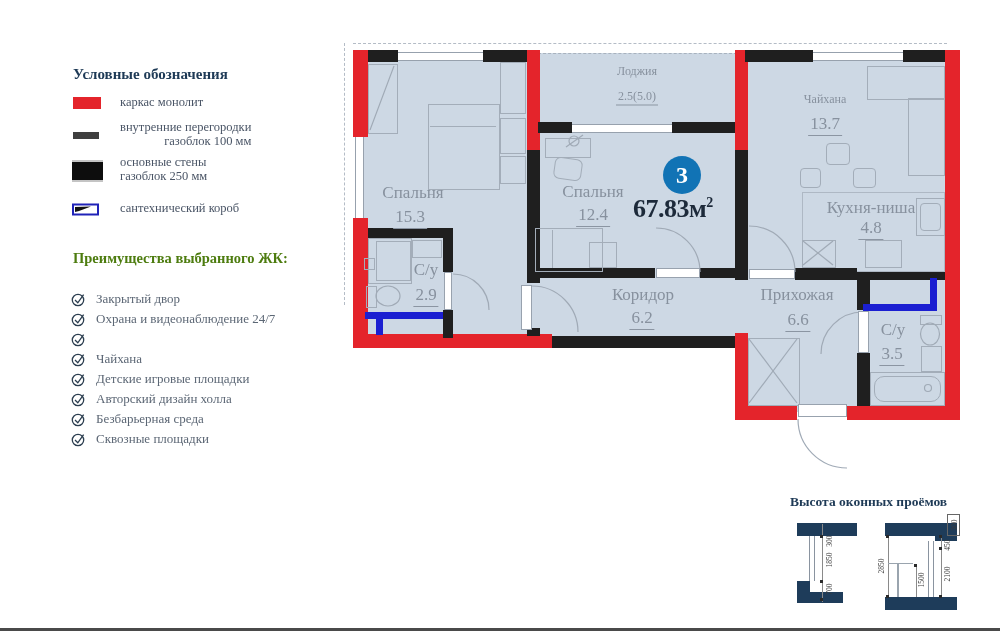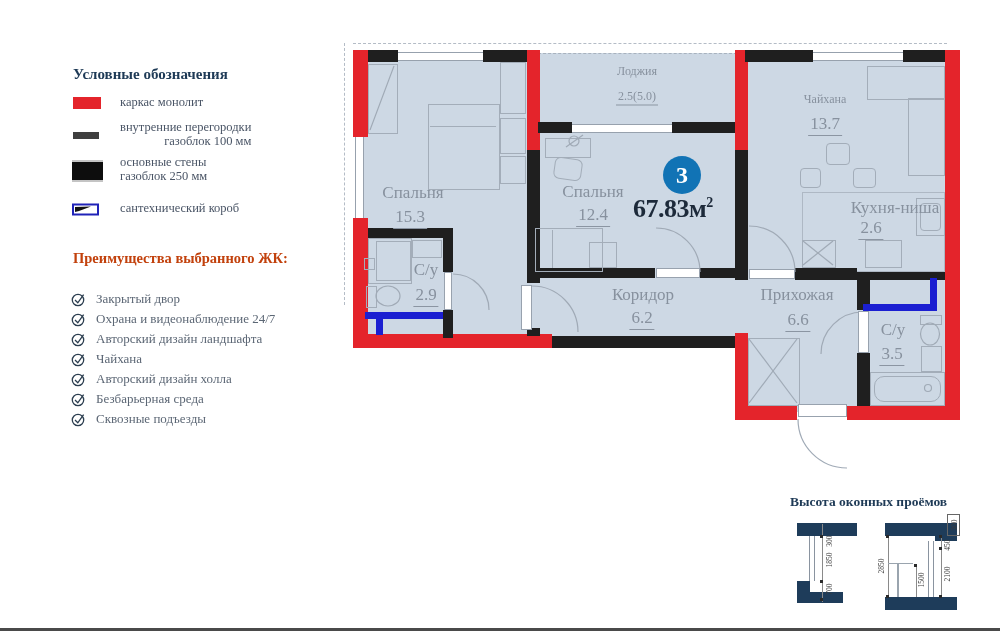--- a/index.html
+++ b/index.html
@@ -13,21 +13,21 @@
   .win{background:#ffffff;border-top:1.5px solid #97a1ad;border-bottom:1.5px solid #97a1ad;}
   .winv{background:#ffffff;border-left:1.5px solid #97a1ad;border-right:1.5px solid #97a1ad;}
   .furn{position:absolute;border:1px solid #a3adb9;}
   .leaf{position:absolute;background:#fff;border:1px solid #98a2ae;box-sizing:border-box;}
   .rlabel{position:absolute;transform:translate(-50%,-50%);color:#87919e;font-size:17px;white-space:nowrap;}
   .rnum{position:absolute;transform:translate(-50%,-50%);color:#87919e;font-size:17px;white-space:nowrap;
         border-bottom:1.5px solid #8b95a2;padding:0 2px 1px 2px;}
   .big{font-size:12px;}
   .legend-title{position:absolute;font-size:15px;font-weight:bold;color:#1e3a56;}
   .leg-label{position:absolute;font-size:12.5px;color:#4a5566;line-height:14px;}
-  .adv-title{position:absolute;font-size:14.5px;font-weight:bold;color:#c2410c;}
+  .adv-title{position:absolute;font-size:14.5px;font-weight:bold;color:#4d7c0f;}
   .adv-list{position:absolute;list-style:none;margin:0;padding:0;}
   .adv-list li{height:20px;display:flex;align-items:center;gap:10px;font-size:13px;color:#5c6775;}
   .navybar{position:absolute;background:#1e3c5a;}
   .dimline{position:absolute;background:#8a8a8a;}
   .dot{position:absolute;width:3px;height:3px;background:#2a2a2a;}
   .vdim{position:absolute;font-size:7.5px;color:#3c3c3c;transform:translate(-50%,-50%) rotate(-90deg);white-space:nowrap;}
   .wh-title{position:absolute;font-size:13.5px;font-weight:bold;color:#1e3a56;}
   .badge{position:absolute;left:663px;top:156px;width:38px;height:38px;border-radius:50%;background:#1173b5;
          color:#fff;font-size:24px;font-weight:bold;display:flex;align-items:center;justify-content:center;}
   .area-text{position:absolute;left:633px;top:194px;font-size:26px;font-weight:bold;color:#1d2a3a;letter-spacing:-0.5px;}
@@ -87,49 +87,55 @@
             <circle cx="7" cy="8" r="5.7" fill="none" stroke="#2c3e50" stroke-width="1.3"></circle>
             <path d="M4,8 L6.8,10.8 L12.6,2.6" fill="none" stroke="#2c3e50" stroke-width="1.3"></path>
           </svg>
           <span>Охрана и видеонаблюдение 24/7</span>
         </li>
       <li>
           <svg width="15" height="15">
             <circle cx="7" cy="8" r="5.7" fill="none" stroke="#2c3e50" stroke-width="1.3"></circle>
             <path d="M4,8 L6.8,10.8 L12.6,2.6" fill="none" stroke="#2c3e50" stroke-width="1.3"></path>
           </svg>
-          <span>Авторский дизайн ландшафта</span>
         </li>
       <li>
           <svg width="15" height="15">
             <circle cx="7" cy="8" r="5.7" fill="none" stroke="#2c3e50" stroke-width="1.3"></circle>
             <path d="M4,8 L6.8,10.8 L12.6,2.6" fill="none" stroke="#2c3e50" stroke-width="1.3"></path>
           </svg>
           <span>Чайхана</span>
         </li>
       <li>
           <svg width="15" height="15">
             <circle cx="7" cy="8" r="5.7" fill="none" stroke="#2c3e50" stroke-width="1.3"></circle>
             <path d="M4,8 L6.8,10.8 L12.6,2.6" fill="none" stroke="#2c3e50" stroke-width="1.3"></path>
           </svg>
+          <span>Детские игровые площадки</span>
+        </li>
+      <li>
+          <svg width="15" height="15">
+            <circle cx="7" cy="8" r="5.7" fill="none" stroke="#2c3e50" stroke-width="1.3"></circle>
+            <path d="M4,8 L6.8,10.8 L12.6,2.6" fill="none" stroke="#2c3e50" stroke-width="1.3"></path>
+          </svg>
           <span>Авторский дизайн холла</span>
         </li>
       <li>
           <svg width="15" height="15">
             <circle cx="7" cy="8" r="5.7" fill="none" stroke="#2c3e50" stroke-width="1.3"></circle>
             <path d="M4,8 L6.8,10.8 L12.6,2.6" fill="none" stroke="#2c3e50" stroke-width="1.3"></path>
           </svg>
           <span>Безбарьерная среда</span>
         </li>
       <li>
           <svg width="15" height="15">
             <circle cx="7" cy="8" r="5.7" fill="none" stroke="#2c3e50" stroke-width="1.3"></circle>
             <path d="M4,8 L6.8,10.8 L12.6,2.6" fill="none" stroke="#2c3e50" stroke-width="1.3"></path>
           </svg>
-          <span>Сквозные подъезды</span>
+          <span>Сквозные площадки</span>
         </li>
     </ul>
   </div>
 
   <div>
 
     <div class="abs fill" style="left:362px;top:56px;width:178px;height:284px;"></div>
     <div class="abs fill" style="left:538px;top:53px;width:199px;height:80px;border:1.5px dashed #a8b2be;box-sizing:border-box;"></div>
     <div class="abs fill" style="left:532px;top:123px;width:216px;height:215px;"></div>
     <div class="abs fill" style="left:740px;top:56px;width:210px;height:224px;"></div>
@@ -244,22 +250,22 @@
     <div class="rlabel" style="left:413px;top:193px;">Спальня</div>
     <div class="rnum" style="left:410px;top:218px;">15.3</div>
     <div class="rlabel" style="left:426px;top:270px;">С/у</div>
     <div class="rnum" style="left:426px;top:296px;">2.9</div>
     <div class="rlabel" style="left:593px;top:192px;">Спальня</div>
     <div class="rnum" style="left:593px;top:216px;text-align:right;">12.4</div>
     <div class="rlabel" style="left:643px;top:295px;">Коридор</div>
     <div class="rnum" style="left:642px;top:319px;">6.2</div>
     <div class="rlabel big" style="left:825px;top:99px;">Чайхана</div>
     <div class="rnum" style="left:825px;top:125px;">13.7</div>
-    <div class="rlabel" style="left:871px;top:208px;margin-left:24px;">Кухня-ниша</div>
-    <div class="rnum" style="left:871px;top:229px;">2.6</div>
+    <div class="rlabel" style="left:871px;top:208px;">Кухня-ниша</div>
+    <div class="rnum" style="left:871px;top:229px;">4.8</div>
     <div class="rlabel" style="left:797px;top:295px;">Прихожая</div>
     <div class="rnum" style="left:798px;top:321px;">6.6</div>
     <div class="rlabel" style="left:893px;top:330px;">С/у</div>
     <div class="rnum" style="left:892px;top:355px;">3.5</div>
 
     <div class="badge">3</div>
     <div class="area-text"><span>67.83м</span><sup>2</sup></div>
   </div>
 
   <div>

